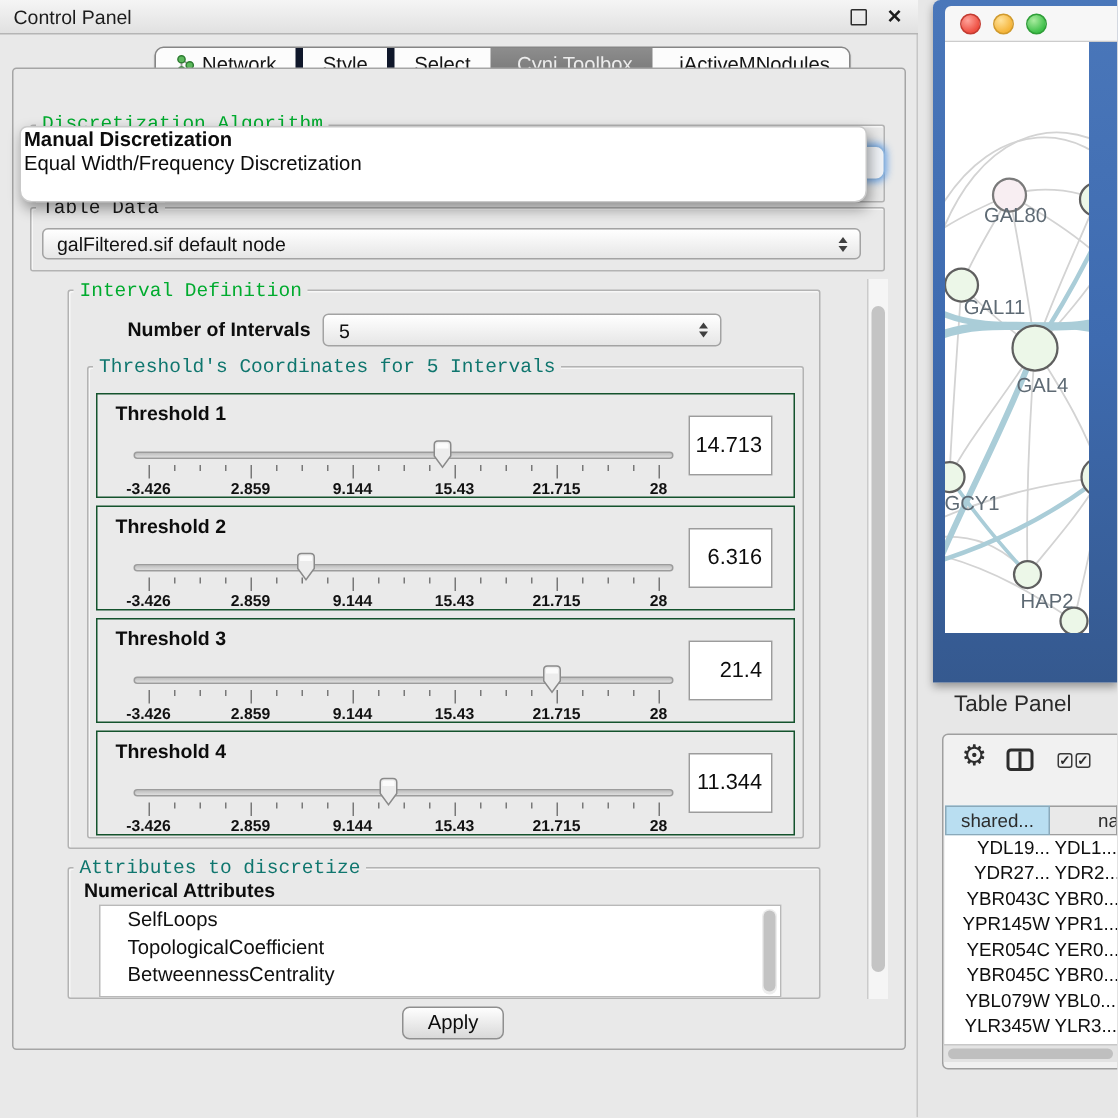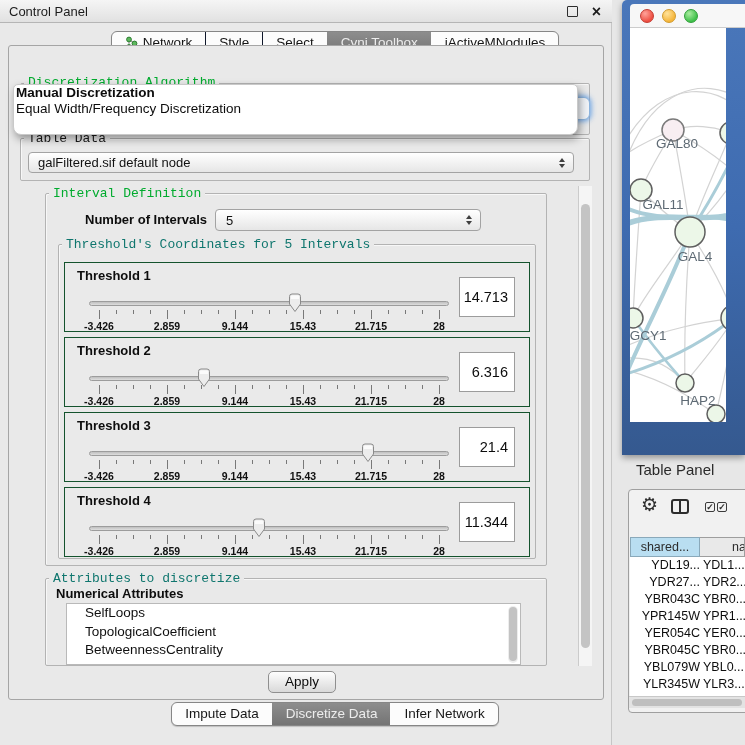--- a/index.html
+++ b/index.html
@@ -14,21 +14,21 @@
   .cp-title { position:absolute; left:9px; top:4px; font-size:13px; color:#1c1c1c; }
   .float-btn { position:absolute; right:34px; top:6px; width:11px; height:11px; border:1.6px solid #2d2d2d; border-radius:1px; }
   .close-btn { position:absolute; right:11px; top:1px; font-size:16px; font-weight:800; color:#1c1c1c; line-height:21px; }
 
   
   .tabrow { position:absolute; left:0; width:670px; display:flex; justify-content:center; }
   .tabrow.top { top:31px; }
   .tabrow.bottom { top:702px; }
   .tabgroup { display:flex; height:24px; background:#fcfcfc; border:1px solid #868686; border-radius:6px; overflow:hidden; box-shadow:0 1px 1px rgba(0,0,0,.18); }
   .tab { display:flex; align-items:center; gap:5px; padding:0 13px; font-size:13.5px; color:#161616; line-height:22px; white-space:nowrap; }
-  .tab + .tab { border-left:1px solid #0f172a; }
+  .tab + .tab { border-left:5px solid #0f172a; }
   .tab.active { background:linear-gradient(#8d8d8d,#747474); color:#ededed; border-left-color:transparent; }
   .tab.active + .tab { border-left-color:transparent; }
   .net-ic svg { display:block; }
 
   
   .content-panel { position:absolute; left:8px; top:45px; width:596px; height:655px; border:1px solid #a5a5a5; border-radius:3px; background:#e9e9e9; }
 
   
   .group { position:absolute; border:1px solid #b3b3b3; border-radius:2px; box-shadow:inset 1px 1px 0 rgba(255,255,255,.65); }
   .group-title { position:absolute; top:-8px; left:3px; padding:0 4px; background:#e9e9e9; font-size:13px; white-space:nowrap;font-family:Liberation Mono, monospace; }
@@ -372,33 +372,20 @@
             <div class="attr-item">BetweennessCentrality</div>
           </div>
         <div class="list-scroll">
             <div class="thumb"></div>
           </div>
       </div>
     </div>
 
     <div id="apply-btn">Apply</div>
 
-    <div class="tabrow bottom">
-      <div class="tabgroup" id="bottom-tabs">
-          <div class="tab">
-            <span class="tab-lbl">Impute Data</span>
-          </div>
-          <div class="tab active">
-            <span class="tab-lbl">Discretize Data</span>
-          </div>
-          <div class="tab">
-            <span class="tab-lbl">Infer Network</span>
-          </div>
-        </div>
-    </div>
   </section>
 
   <section class="right-col">
 
     <div class="net-window">
       <div class="net-titlebar">
         <span class="light red"></span>
         <span class="light yellow"></span>
         <span class="light green"></span>
       </div>

